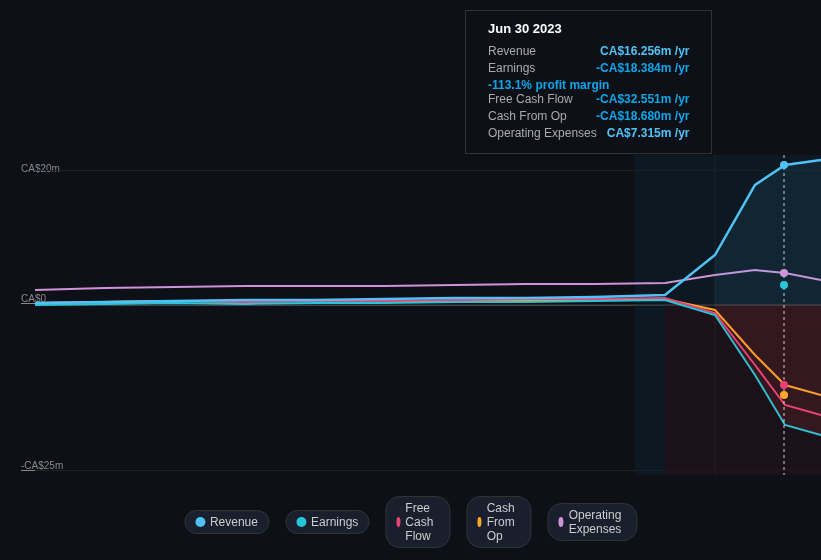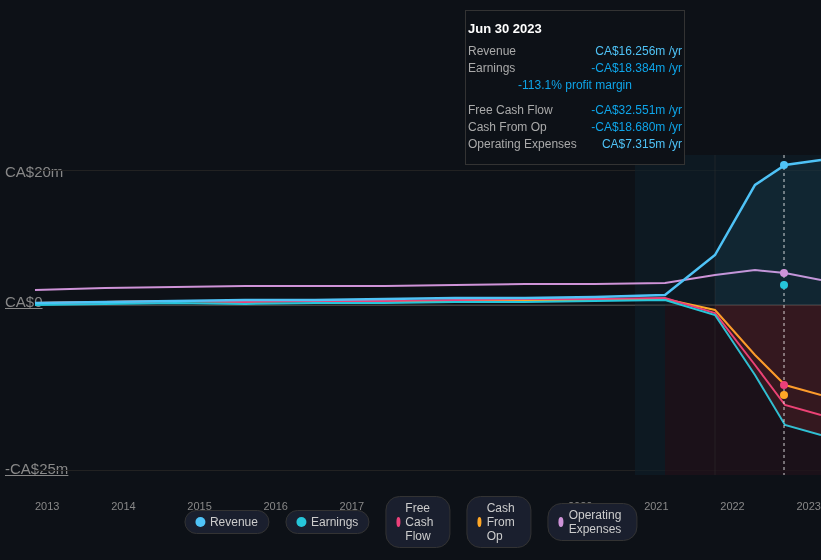--- a/index.html
+++ b/index.html
@@ -19,21 +19,21 @@
       height: 560px;
     }
 
     
     .tooltip-box {
       position: absolute;
       top: 10px;
       left: 465px;
       background: #0d1117;
       border: 1px solid #333;
-      padding: 10px 2px;
+      padding: 10px 22px;
       min-width: 220px;
       z-index: 10;
     }
 
     .tooltip-date {
       color: #fff;
       font-size: 13px;
       font-weight: bold;
       margin-bottom: 8px;
     }
@@ -44,38 +44,38 @@
       font-size: 12px;
       margin-bottom: 3px;
       gap: 10px;
     }
 
     .tooltip-label {
       color: #aaa;
     }
 
     .tooltip-value {
-      font-weight: normal;
+      font-weight: bold;
     }
 
     .profit-margin-row {
       display: flex;
-      justify-content: center;
+      justify-content: flex-start;
       font-size: 12px;
-      margin-bottom: 11px;
+      margin-bottom: 0;
     }
 
     .color-blue { color: #4fc3f7; }
     .color-red { color: #0ea5e9; }
 
     
     .y-label {
       position: absolute;
-      left: 5px;
-      font-size: 15px;
+      left: 21px;
+      font-size: 10px;
       color: #888;
     }
     .y-label-top { top: 163px; }
     .y-label-mid { top: 293px; text-decoration: underline; }
     .y-label-bot { top: 460px; text-decoration: underline; }
 
     
     .x-axis {
       position: absolute;
       bottom: 48px;
@@ -333,33 +333,20 @@
 
     <line x1="749" y1="0" x2="749" y2="320" stroke="#fff" stroke-width="0.8" stroke-dasharray="3,3"></line>
 
     <circle cx="749" cy="10" r="4" fill="#4fc3f7"></circle>
     <circle cx="749" cy="130" r="4" fill="#26c6da"></circle>
     <circle cx="749" cy="230" r="4" fill="#ec407a"></circle>
     <circle cx="749" cy="240" r="4" fill="#ffa726"></circle>
     <circle cx="749" cy="118" r="4" fill="#ce93d8"></circle>
   </svg>
 
-  <div class="x-axis">
-    <span class="x-label">2013</span>
-    <span class="x-label">2014</span>
-    <span class="x-label">2015</span>
-    <span class="x-label">2016</span>
-    <span class="x-label">2017</span>
-    <span class="x-label">2018</span>
-    <span class="x-label">2019</span>
-    <span class="x-label">2020</span>
-    <span class="x-label">2021</span>
-    <span class="x-label">2022</span>
-    <span class="x-label">2023</span>
-  </div>
 
   <div class="legend">
     <div class="legend-item">
       <div class="legend-dot" style="background:#4fc3f7;"></div>
       <span>Revenue</span>
     </div>
     <div class="legend-item">
       <div class="legend-dot" style="background:#26c6da;"></div>
       <span>Earnings</span>
     </div>

